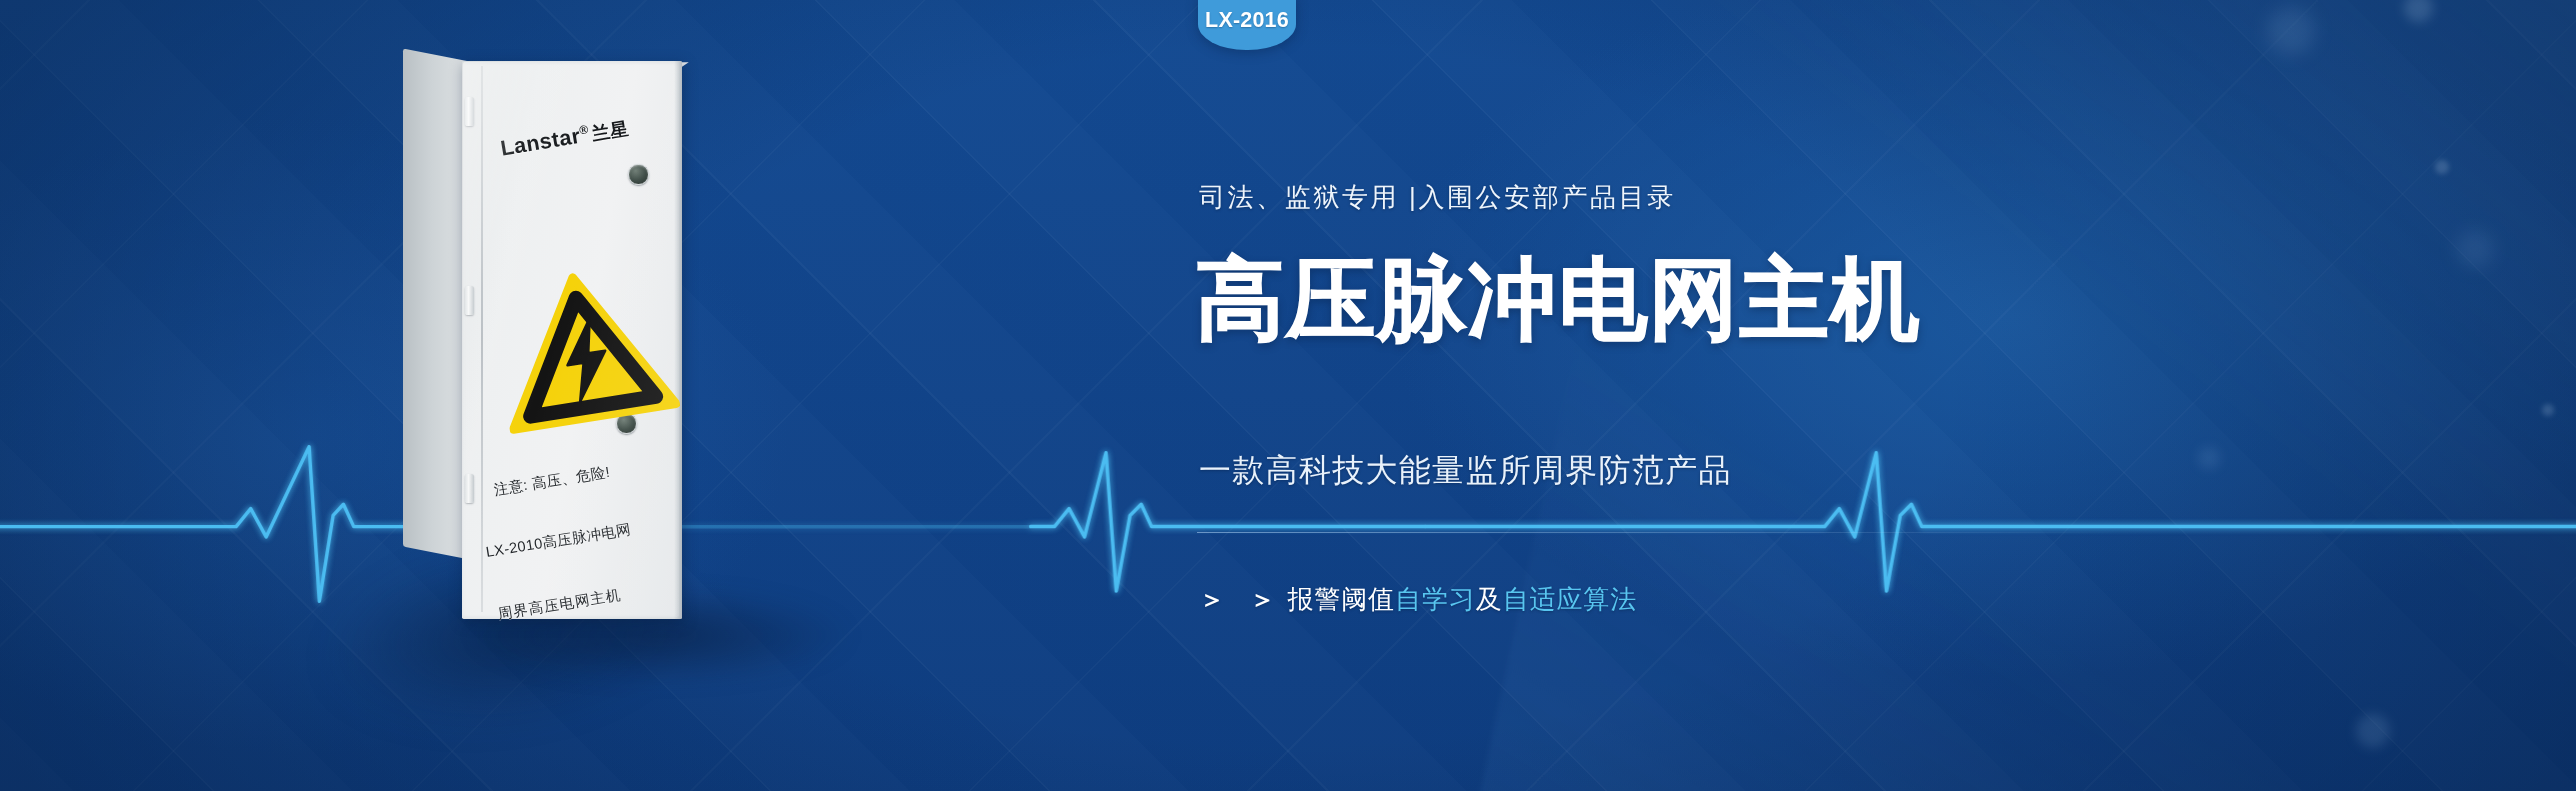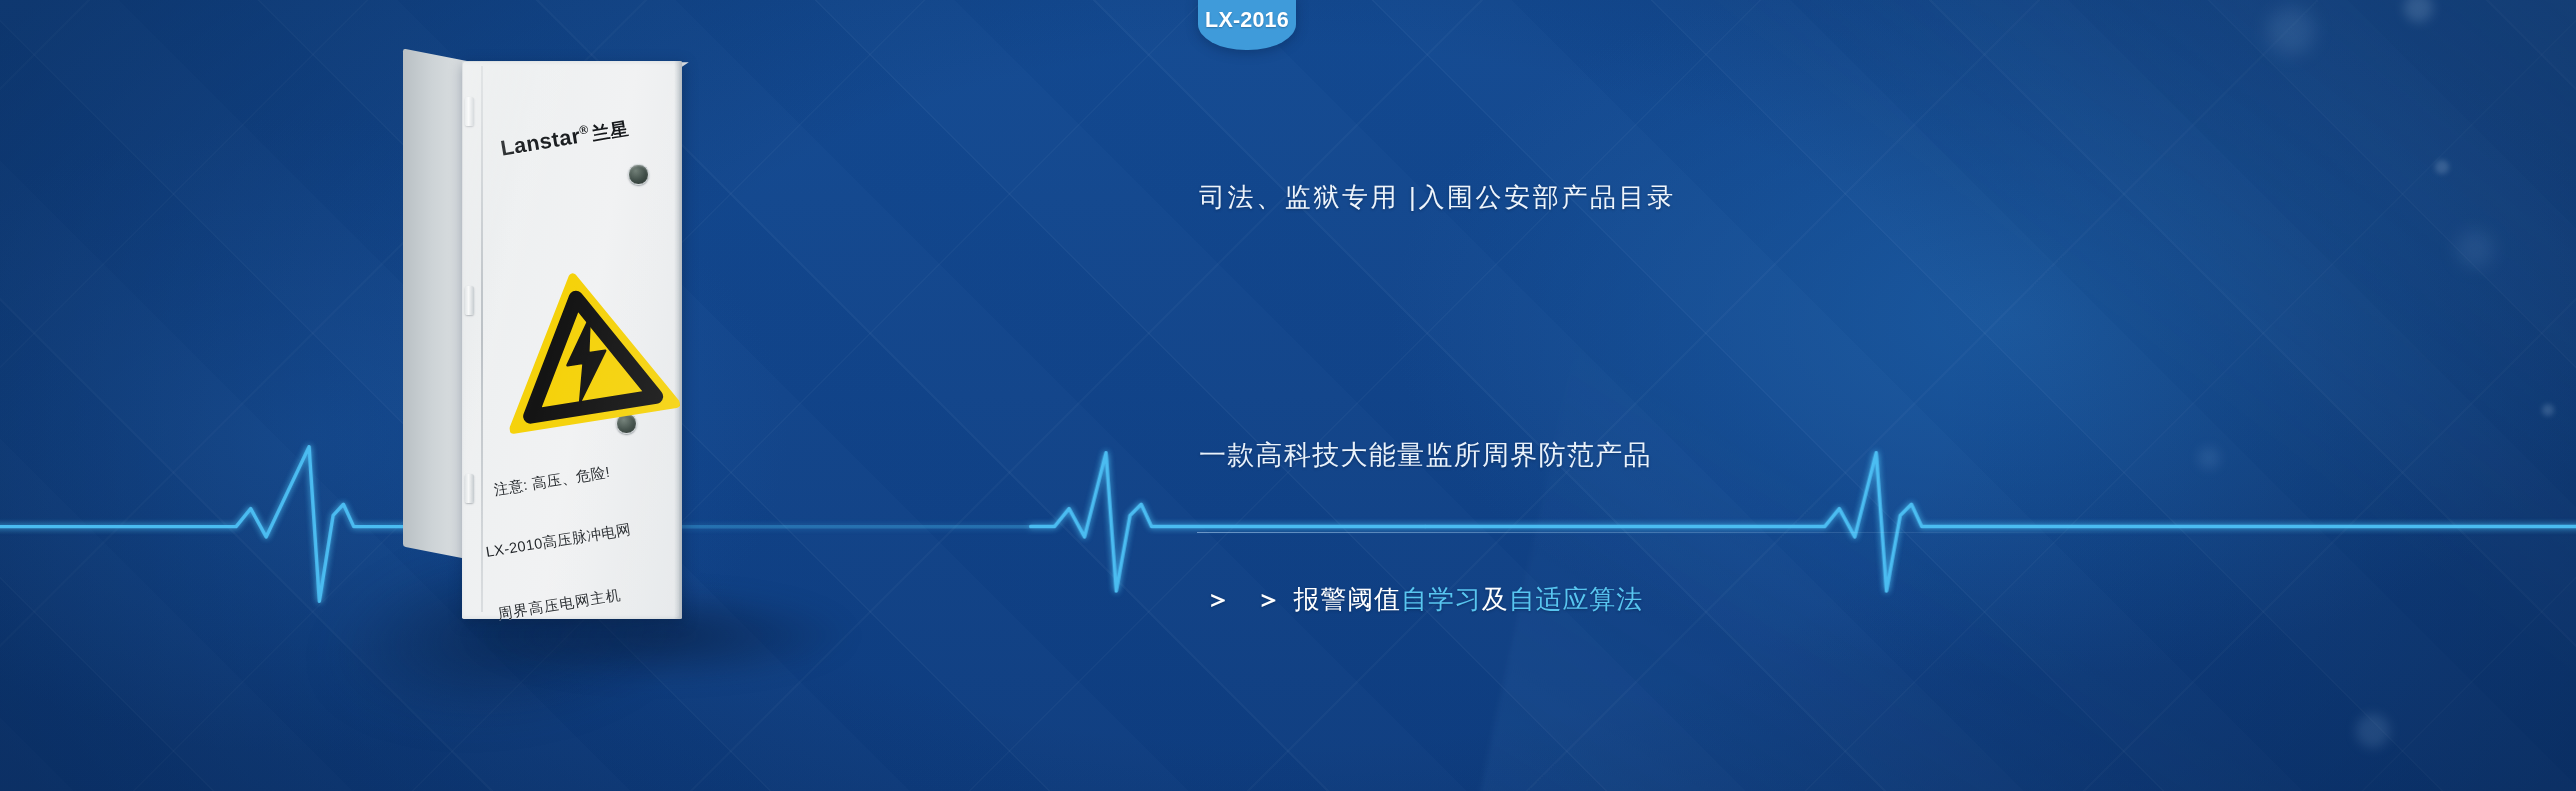--- a/index.html
+++ b/index.html
@@ -92,35 +92,35 @@
     color:#ffffff;
     font-size:89px;line-height:1;
     font-weight:bold;
     letter-spacing:1.7px;
     white-space:nowrap;
     text-shadow:0 2.6px 8.6px rgba(5,26,58,.40), 0 0 0.9px rgba(255,255,255,.6);
     -webkit-text-stroke:1.3px #ffffff;
   }
 
   .tagline{
-    position:absolute;top:429px;left:0;
+    position:absolute;top:441px;left:0;
     color:#e9f2fb;
-    font-size:27px;letter-spacing:1.3px;
+    font-size:32px;letter-spacing:1.3px;
     white-space:nowrap;
     text-shadow:0 0.9px 2.6px rgba(6,28,62,.45);
   }
 
   .divider{
     position:absolute;top:524px;left:-1.7px;
     width:927px;height:0.9px;
     background:linear-gradient(90deg, rgba(190,222,252,.50) 0%, rgba(190,222,252,.22) 55%, rgba(190,222,252,0) 100%);
   }
 
   .feature{
-    position:absolute;top:574px;left:6px;
+    position:absolute;top:574px;left:0;
     font-size:26px;letter-spacing:0.9px;white-space:nowrap;
     color:#ffffff;
     text-shadow:0 0.9px 2.6px rgba(6,28,62,.45);
   }
   .feature .chev{color:#ffffff;font-weight:bold;margin-right:3.4px;letter-spacing:8.6px;}
   .feature .hl{color:#58c6f0;}
 
   
   .product{position:absolute;left:369px;top:52px;width:635px;height:653px;}
 
@@ -293,20 +293,21 @@
 
     <div class="gloss"></div>
   </div>
 
   <div class="badge">
     <span class="badge-text">LX-2016</span>
   </div>
 
   <div class="copy">
     <div class="kicker">司法、监狱专用 |入围公安部产品目录</div>
+    <div class="headline">高压脉冲电网主机</div>
     <div class="tagline">一款高科技大能量监所周界防范产品</div>
 
     <div class="divider"></div>
 
     <div class="feature">
       <span class="chev">＞ ＞</span><span>报警阈值</span><span class="hl">自学习</span><span>及</span><span class="hl">自适应算法</span>
     </div>
   </div>
 
 </div>

